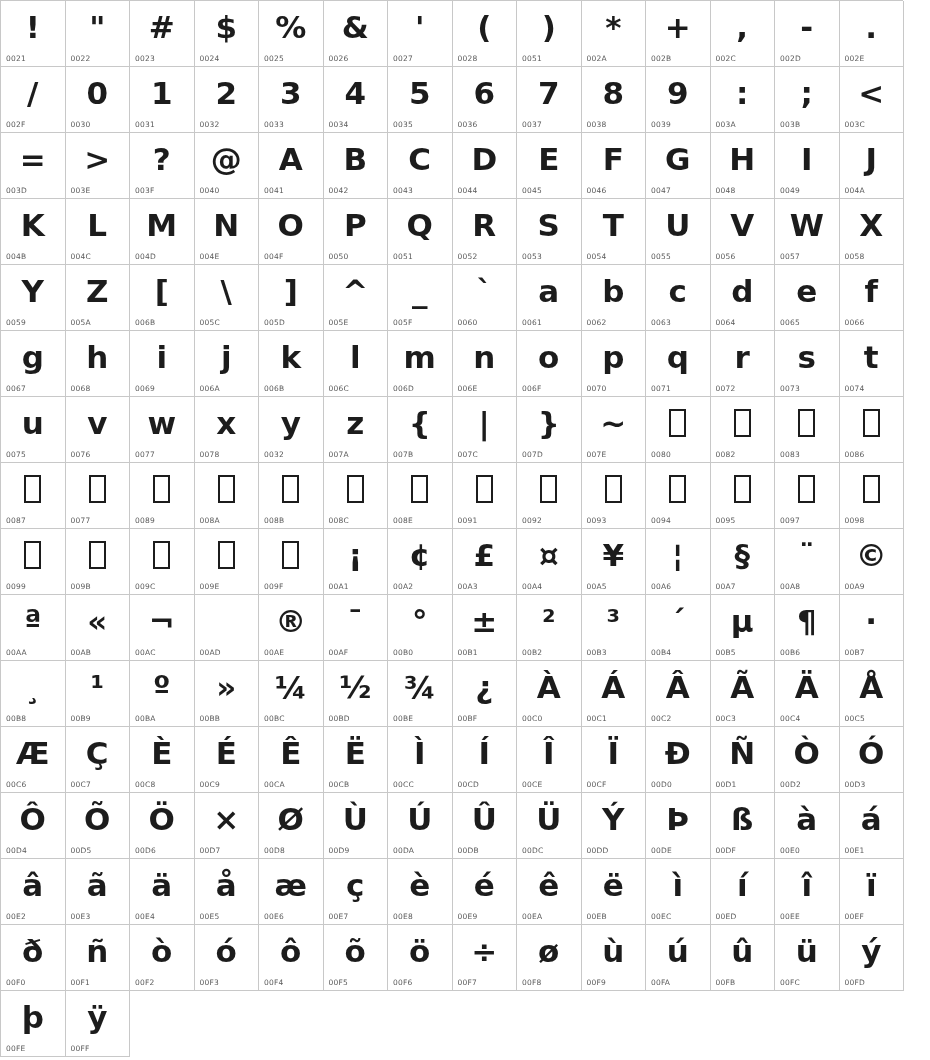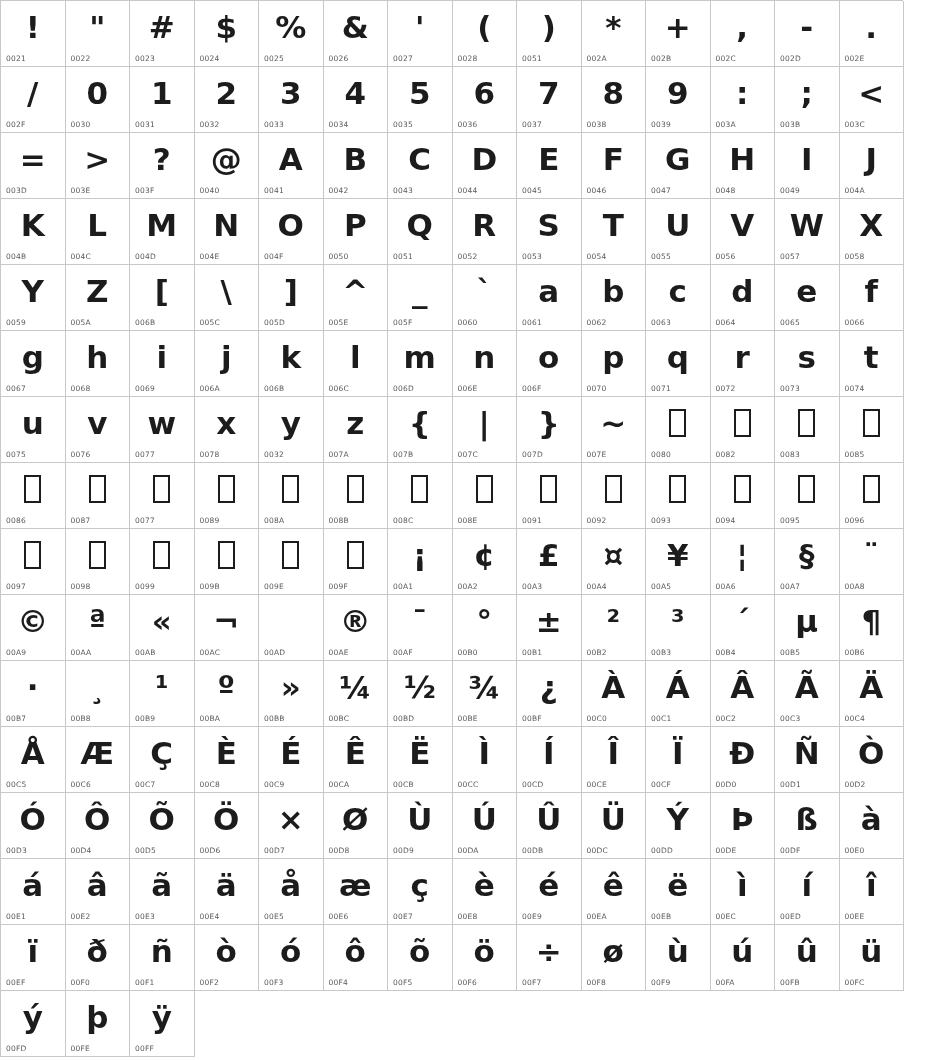--- a/index.html
+++ b/index.html
@@ -463,26 +463,20 @@
     <div class="cell">
       <div class="glyph">
         <span class="notdef"></span>
       </div>
       <div class="code">0083</div>
     </div>
     <div class="cell">
       <div class="glyph">
         <span class="notdef"></span>
       </div>
-      <div class="code">0085</div>
-    </div>
-    <div class="cell">
-      <div class="glyph">
-        <span class="notdef"></span>
-      </div>
       <div class="code">0086</div>
     </div>
     <div class="cell">
       <div class="glyph">
         <span class="notdef"></span>
       </div>
       <div class="code">0087</div>
     </div>
     <div class="cell">
       <div class="glyph">
@@ -547,45 +541,45 @@
     <div class="cell">
       <div class="glyph">
         <span class="notdef"></span>
       </div>
       <div class="code">0095</div>
     </div>
     <div class="cell">
       <div class="glyph">
         <span class="notdef"></span>
       </div>
-      <div class="code">0096</div>
-    </div>
-    <div class="cell">
-      <div class="glyph">
-        <span class="notdef"></span>
-      </div>
       <div class="code">0097</div>
     </div>
     <div class="cell">
       <div class="glyph">
         <span class="notdef"></span>
       </div>
       <div class="code">0098</div>
     </div>
     <div class="cell">
       <div class="glyph">
         <span class="notdef"></span>
       </div>
       <div class="code">0099</div>
     </div>
     <div class="cell">
       <div class="glyph">
         <span class="notdef"></span>
       </div>
       <div class="code">009B</div>
+    </div>
+    <div class="cell">
+      <div class="glyph">
+        <span class="notdef"></span>
+      </div>
+      <div class="code">009C</div>
     </div>
     <div class="cell">
       <div class="glyph">
         <span class="notdef"></span>
       </div>
       <div class="code">009E</div>
     </div>
     <div class="cell">
       <div class="glyph">
         <span class="notdef"></span>

